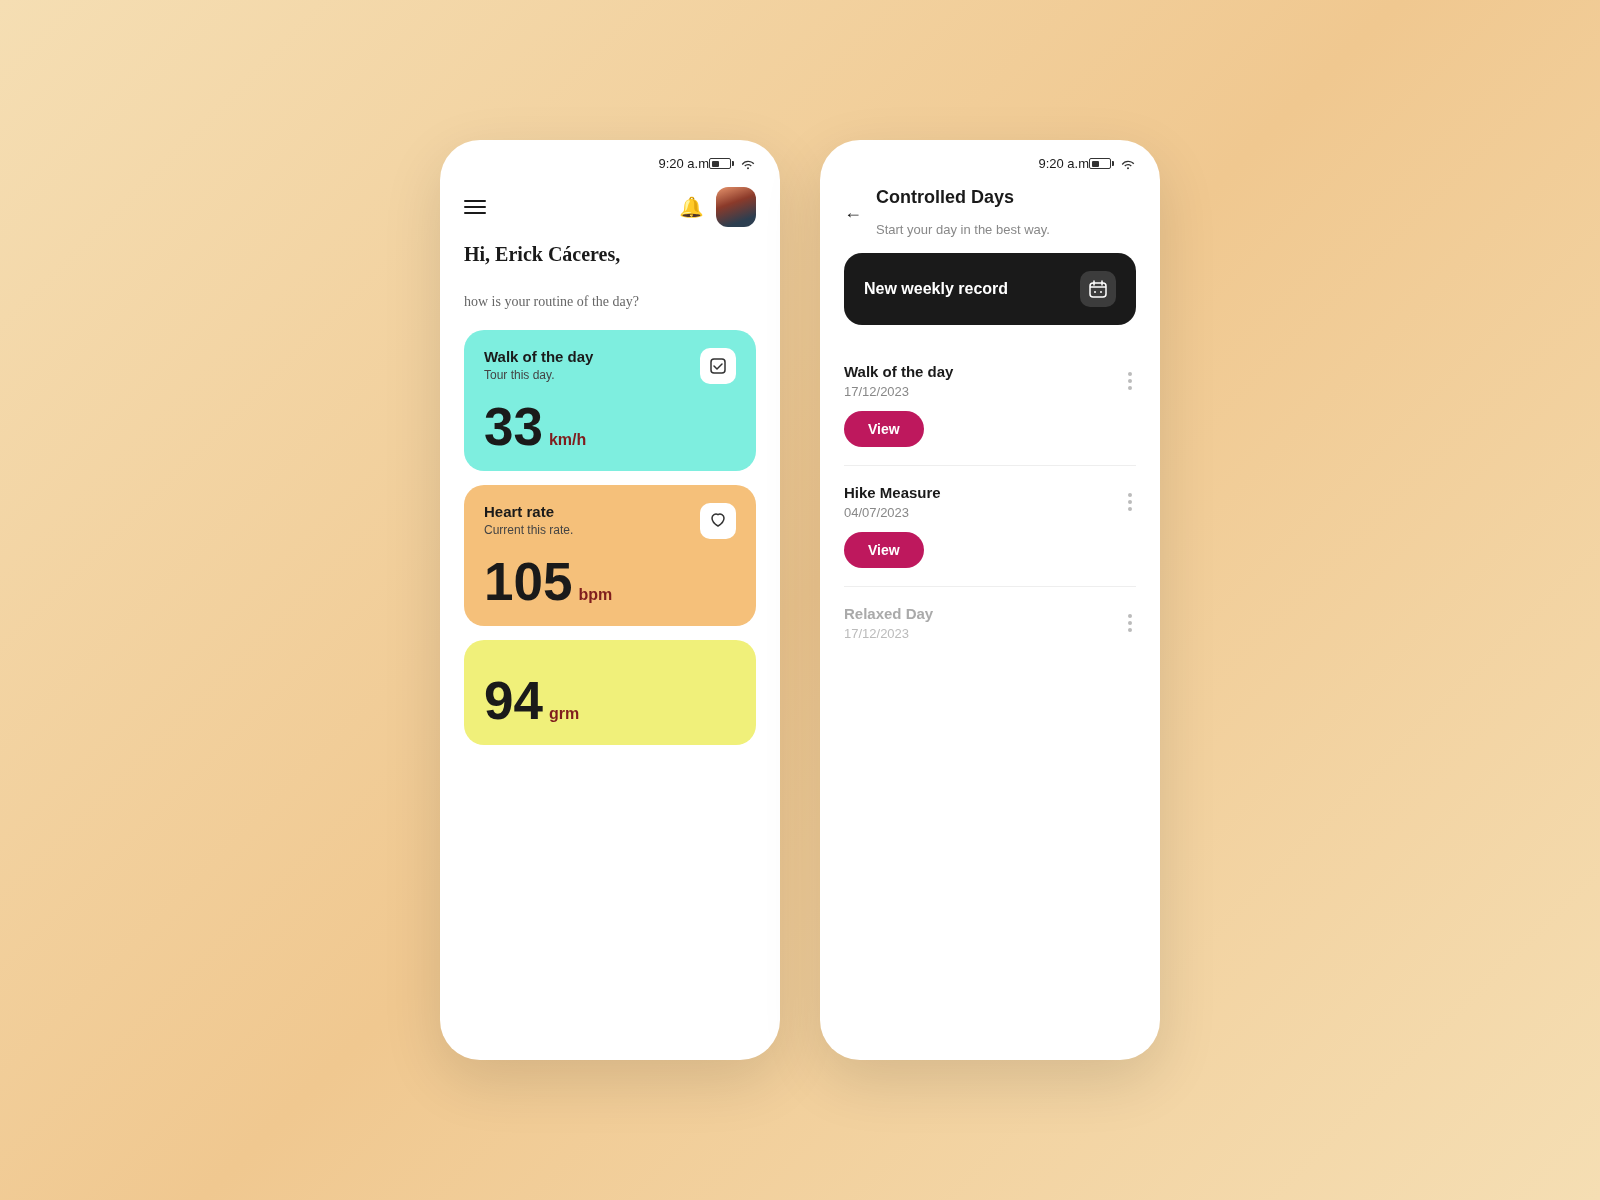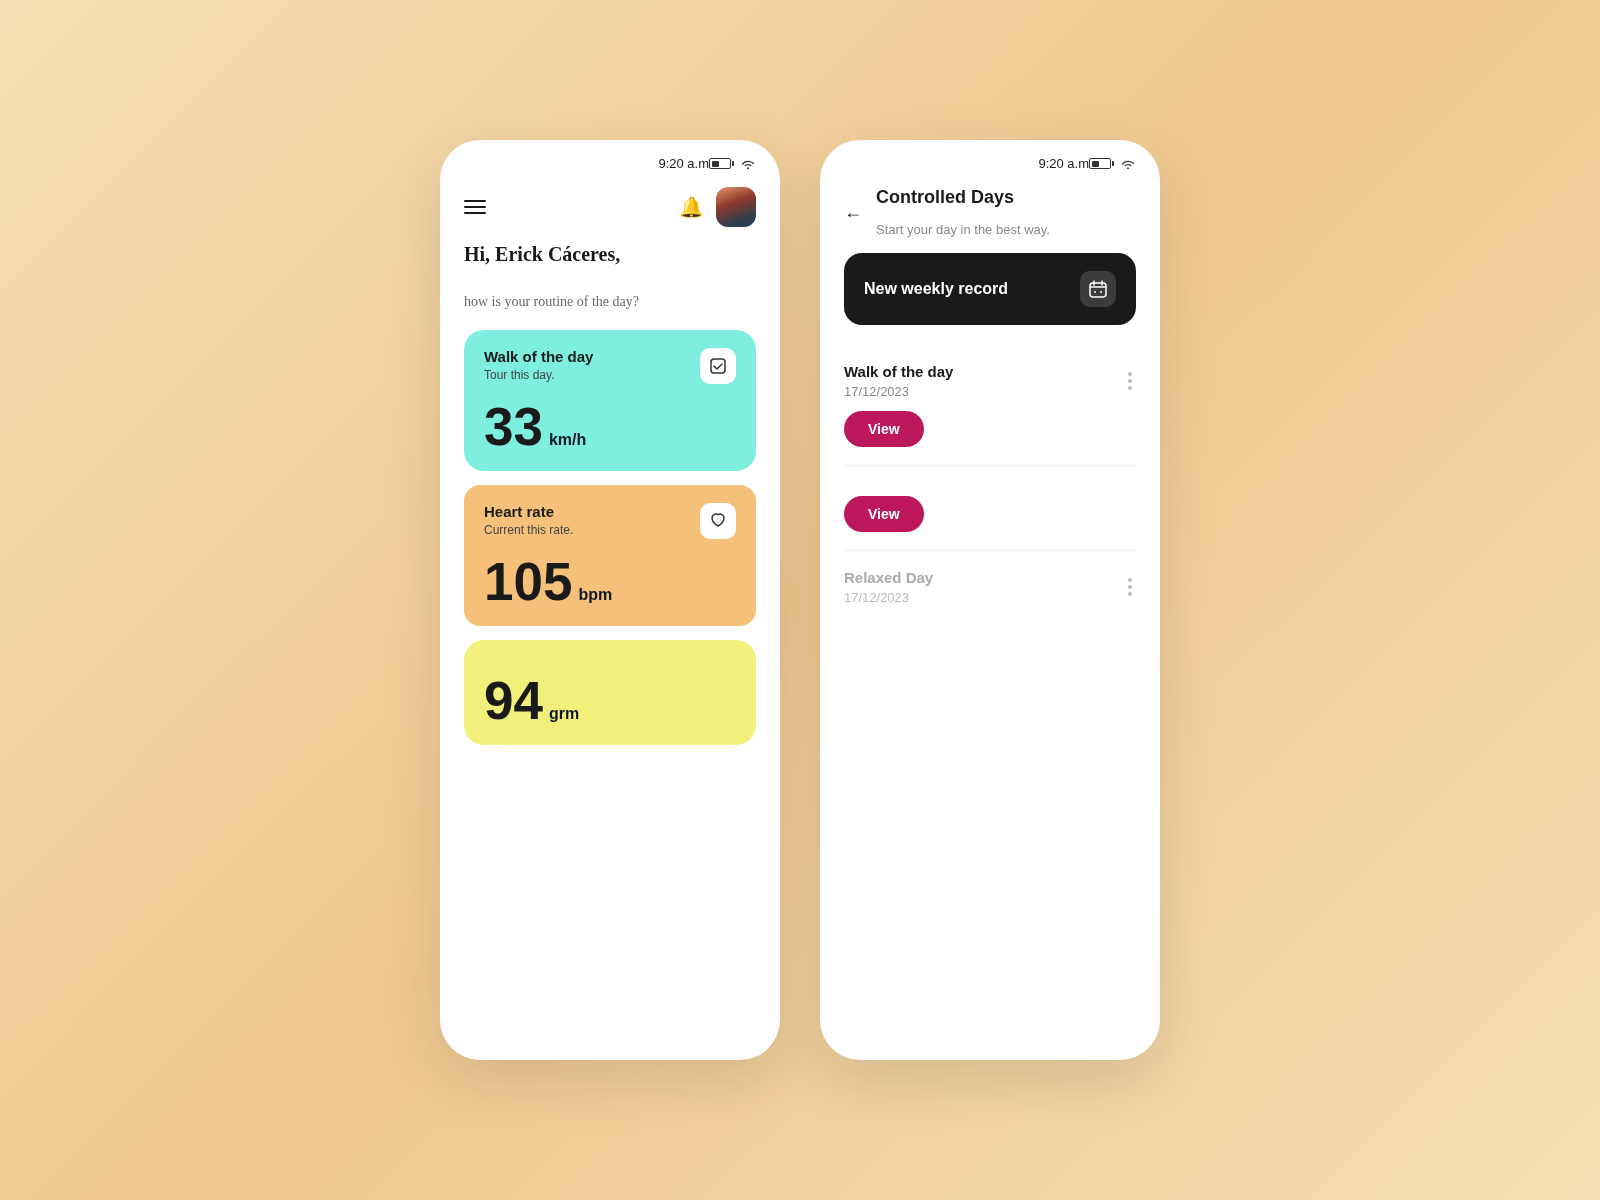--- a/index.html
+++ b/index.html
@@ -157,21 +157,21 @@
     }
 
     .card {
       border-radius: 20px;
       padding: 18px 20px;
       margin-bottom: 14px;
       position: relative;
     }
 
     .card-cyan { background: #7eeedf; }
-    .card-orange { background: #f5c07a; border-radius: 16px; }
+    .card-orange { background: #f5c07a; }
     .card-yellow { background: #f0f07a; }
 
     .card-header {
       display: flex;
       justify-content: space-between;
       align-items: flex-start;
     }
 
     .card-title {
       font-size: 15px;
@@ -207,21 +207,21 @@
       font-size: 53px;
       font-weight: 800;
       color: #1a1a1a;
       line-height: 1;
       text-align: right;
     }
 
     .card-unit {
       font-size: 16px;
       font-weight: 600;
-      color: #0f172a;
+      color: #7f1d1d;
       text-align: right;
     }
 
     
     .phone-right-content {
       padding: 0 24px 24px;
     }
 
     .page-header {
       display: flex;
@@ -482,20 +482,31 @@
             <span></span>
             <span></span>
         </div>
       </div>
       <button class="view-btn">View</button>
     </div>
 
     <div class="divider"></div>
 
     <div class="record-item">
+      <div class="record-item-header">
+        <div>
+          <div class="record-item-title">Hike Measure</div>
+          <div class="record-item-date">04/07/2023</div>
+        </div>
+        <div class="three-dots">
+          <span></span>
+            <span></span>
+            <span></span>
+        </div>
+      </div>
       <button class="view-btn">View</button>
     </div>
 
     <div class="divider"></div>
 
     <div class="record-item">
       <div class="record-item-header">
         <div>
           <div class="record-item-title muted">Relaxed Day</div>
           <div class="record-item-date muted">17/12/2023</div>

